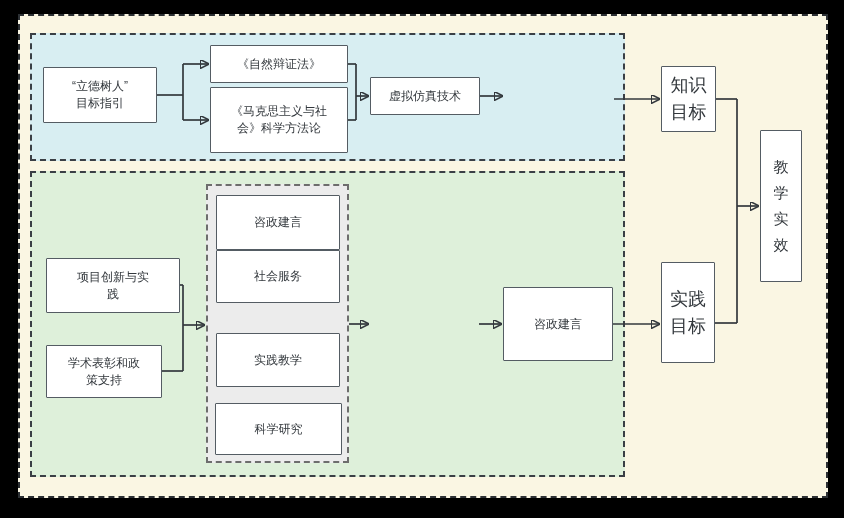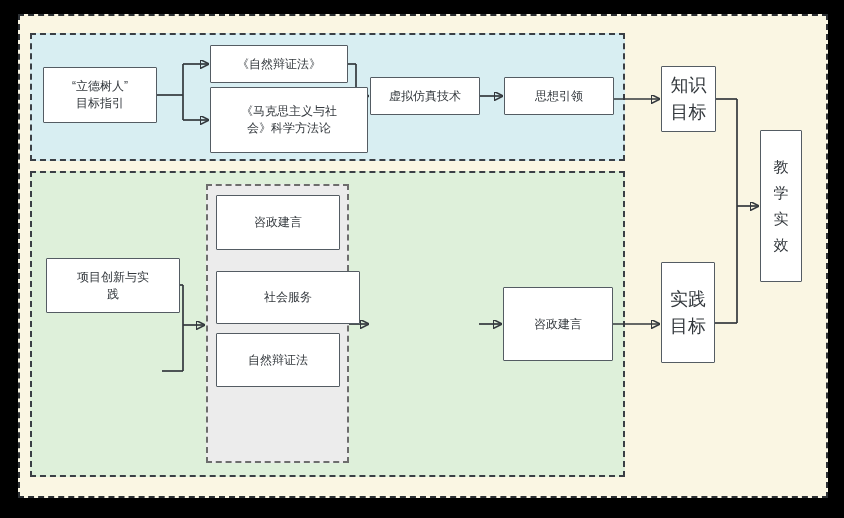--- a/index.html
+++ b/index.html
@@ -136,45 +136,47 @@
     <g>
       <path d="M613 324 H659" marker-end="url(#arw)"></path>
     </g>
   </svg>
 
   <div class="node" style="left:43px; top:67px; width:114px; height:56px">“立德树人”
 目标指引</div>
 
   <div class="node" style="left:210px; top:45px; width:138px; height:38px">《自然辩证法》</div>
 
-  <div class="node" style="left:210px; top:87px; width:158px; height:66px">《马克思主义与社
+  <div class="node" style="left:210px; top:87px; width:138px; height:66px">《马克思主义与社
 会》科学方法论</div>
 
   <div class="node" style="left:370px; top:77px; width:110px; height:38px">虚拟仿真技术</div>
 
-  <div class="node" style="left:504px; top:77px; width:110px; height:38px">思想引领</div>
 
   <div class="node tall" style="left:661px; top:66px; width:55px; height:66px">知识
 目标</div>
 
   <div class="node vtext" style="left:760px; top:130px; width:42px; height:152px">教
 学
 实
 效</div>
 
   <div class="node tall" style="left:661px; top:262px; width:54px; height:101px">实践
 目标</div>
 
   <div class="node" style="left:46px; top:258px; width:134px; height:55px">项目创新与实
 践</div>
 
+  <div class="node" style="left:46px; top:345px; width:116px; height:53px">学术表彰和政
+策支持</div>
 
   <div class="node" style="left:216px; top:195px; width:124px; height:55px">咨政建言</div>
 
-  <div class="node" style="left:216px; top:271px; width:144px; height:53px">社会服务</div>
+  <div class="node" style="left:216px; top:250px; width:124px; height:53px">社会服务</div>
 
-  <div class="node" style="left:216px; top:333px; width:124px; height:54px">自然辩证法</div>
+  <div class="node" style="left:216px; top:333px; width:124px; height:54px">实践教学</div>
 
+  <div class="node" style="left:215px; top:403px; width:127px; height:52px">科学研究</div>
 
 
   <div class="node" style="left:503px; top:287px; width:110px; height:74px">咨政建言</div>
 
 </div>
 
 </body></html>

